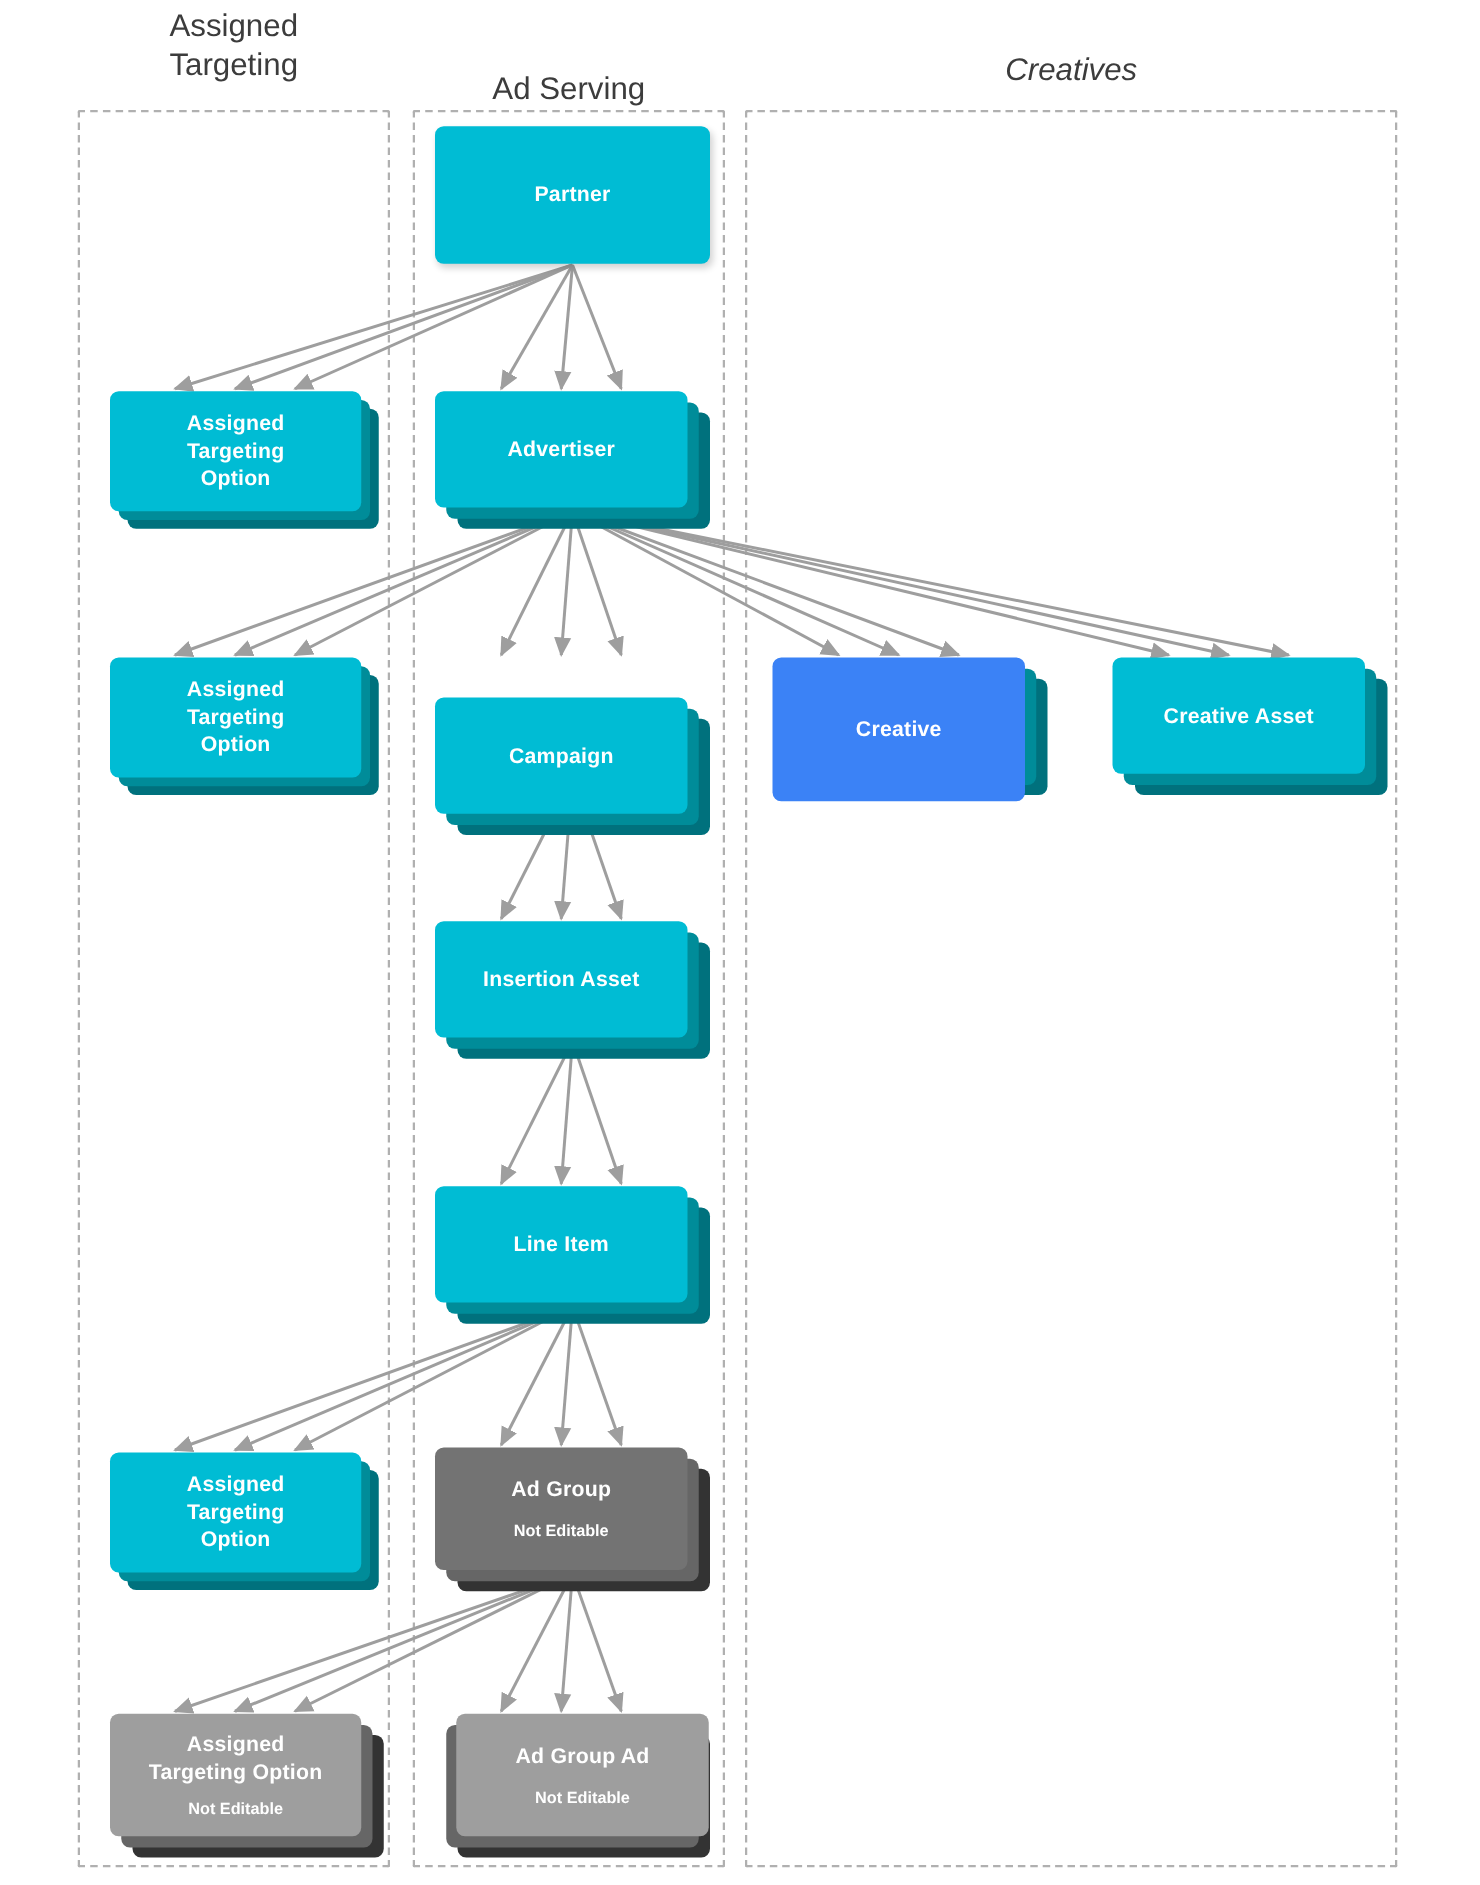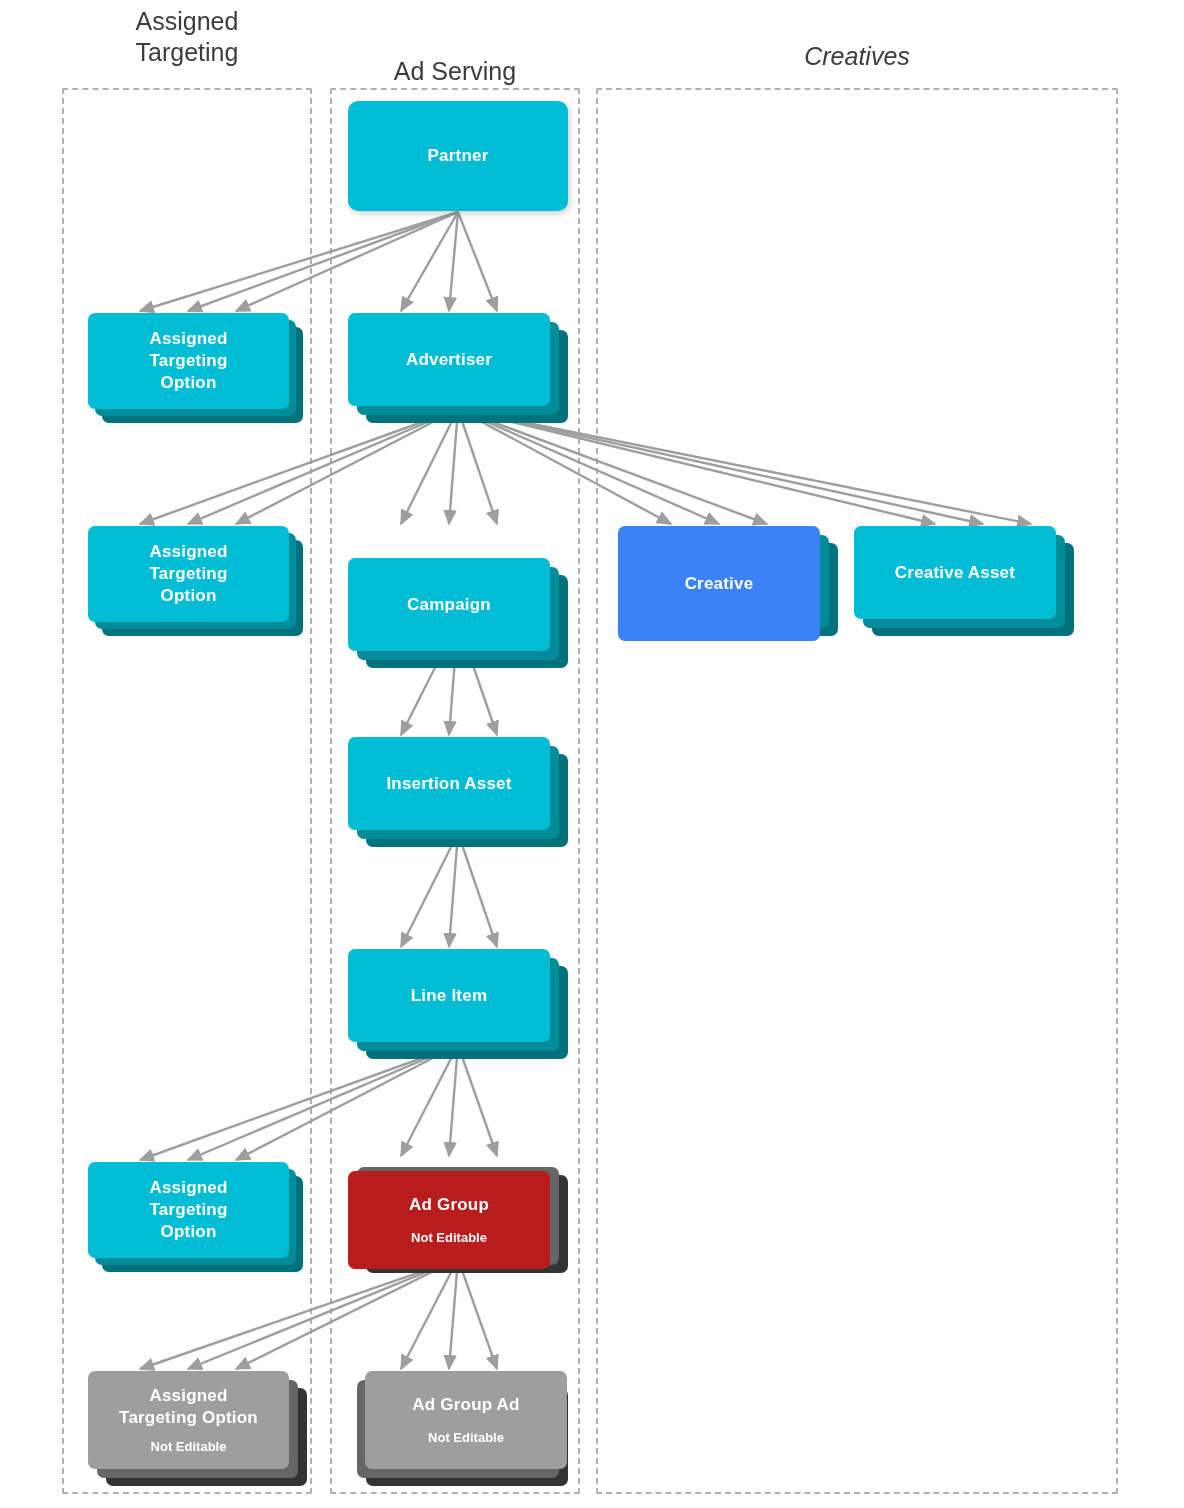--- a/index.html
+++ b/index.html
@@ -23,21 +23,21 @@
   .node{position:absolute;}
   .card{position:absolute;border-radius:7px;box-sizing:border-box;}
   .card.back2{}
   .card.back1{}
   .card.front{display:flex;flex-direction:column;align-items:center;
               justify-content:center;text-align:center;}
   .node-label{color:#ffffff;font-weight:bold;font-size:17px;line-height:22px;
               letter-spacing:.2px;}
   .node-sub{color:#ffffff;font-weight:bold;font-size:13px;line-height:16px;
             margin-top:14px;}
-  .node.single .card.front{box-shadow:2px 3px 6px rgba(0,0,0,.18);border-radius:10px;}
+  .node.single .card.front{box-shadow:2px 3px 6px rgba(0,0,0,.18);}
 </style>
 </head>
 <body>
 
 <div id="stage">
 
   <div class="col-title" style="left:62px;top:6px;width:250px;">
     <div>Assigned</div>
     <div>Targeting</div>
   </div>
@@ -137,21 +137,21 @@
   </div>
 
   <div class="node" style="left:618px;top:526px;width:225px;height:110px;">
     <div class="card back2" style="left:18px;top:17px;width:202px;height:93px;background:#00717d;"></div>
     <div class="card back1" style="left:9px;top:9px;width:202px;height:93px;background:#008c99;"></div>
     <div class="card front" style="left:0;top:0;width:202px;height:115px;background:#3b82f6;">
       <div class="node-label">Creative</div>
     </div>
   </div>
 
-  <div class="node" style="left:854px;top:526px;width:225px;height:110px;">
+  <div class="node" style="left:890px;top:526px;width:225px;height:110px;">
     <div class="card back2" style="left:18px;top:17px;width:202px;height:93px;background:#00717d;"></div>
     <div class="card back1" style="left:9px;top:9px;width:202px;height:93px;background:#008c99;"></div>
     <div class="card front" style="left:0;top:0;width:202px;height:93px;background:#00bcd4;">
       <div class="node-label">Creative Asset</div>
     </div>
   </div>
 
   <div class="node" style="left:348px;top:737px;width:225px;height:110px;">
     <div class="card back2" style="left:18px;top:17px;width:202px;height:93px;background:#00717d;"></div>
     <div class="card back1" style="left:9px;top:9px;width:202px;height:93px;background:#008c99;"></div>
@@ -174,21 +174,21 @@
     <div class="card front" style="left:0;top:0;width:201px;height:96px;background:#00bcd4;">
       <div class="node-label">Assigned</div>
       <div class="node-label">Targeting</div>
       <div class="node-label">Option</div>
     </div>
   </div>
 
   <div class="node" style="left:348px;top:1158px;width:225px;height:115px;">
     <div class="card back2" style="left:18px;top:17px;width:202px;height:98px;background:#333333;"></div>
     <div class="card back1" style="left:9px;top:9px;width:202px;height:98px;background:#666666;"></div>
-    <div class="card front" style="left:0;top:13px;width:202px;height:98px;background:#b91c1c;">
+    <div class="card front" style="left:0;top:0;width:202px;height:98px;background:#737373;">
       <div class="node-label">Ad Group</div>
       <div class="node-sub">Not Editable</div>
     </div>
   </div>
 
   <div class="node" style="left:88px;top:1371px;width:215px;height:115px;">
     <div class="card back2" style="left:18px;top:17px;width:201px;height:98px;background:#333333;"></div>
     <div class="card back1" style="left:9px;top:9px;width:201px;height:98px;background:#666666;"></div>
     <div class="card front" style="left:0;top:0;width:201px;height:98px;background:#9e9e9e;">
       <div class="node-label">Assigned</div>

